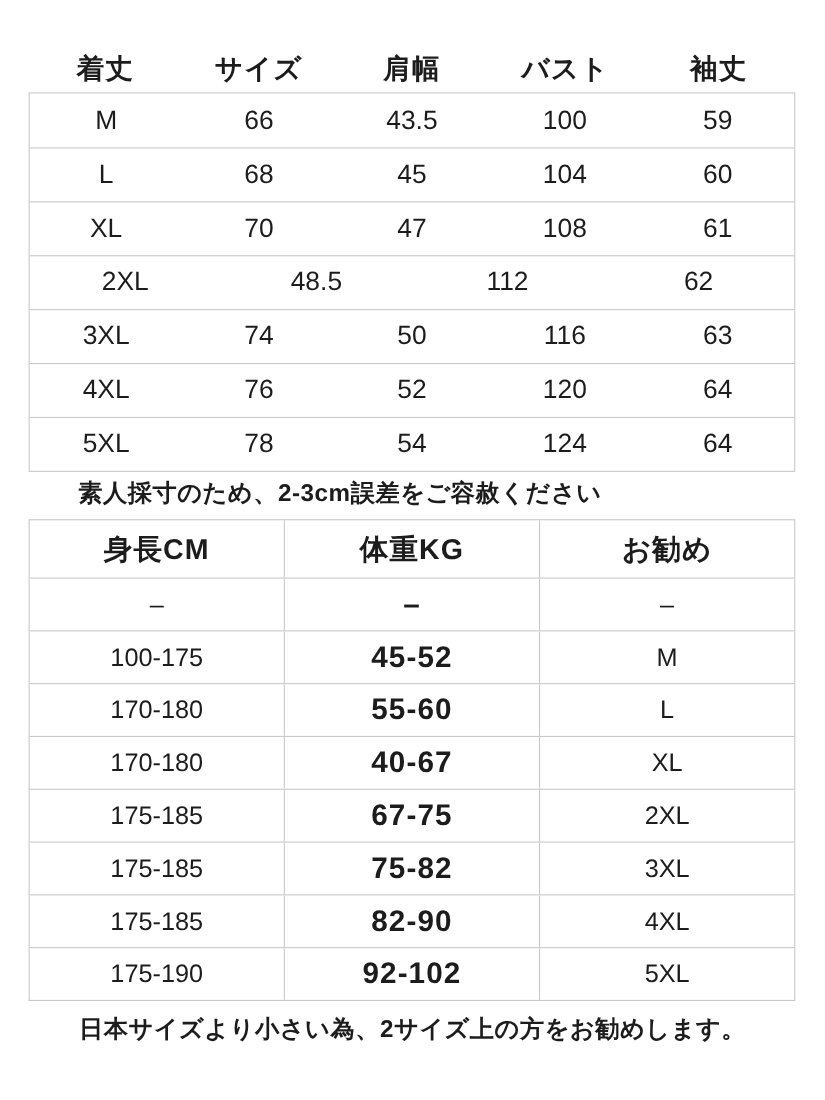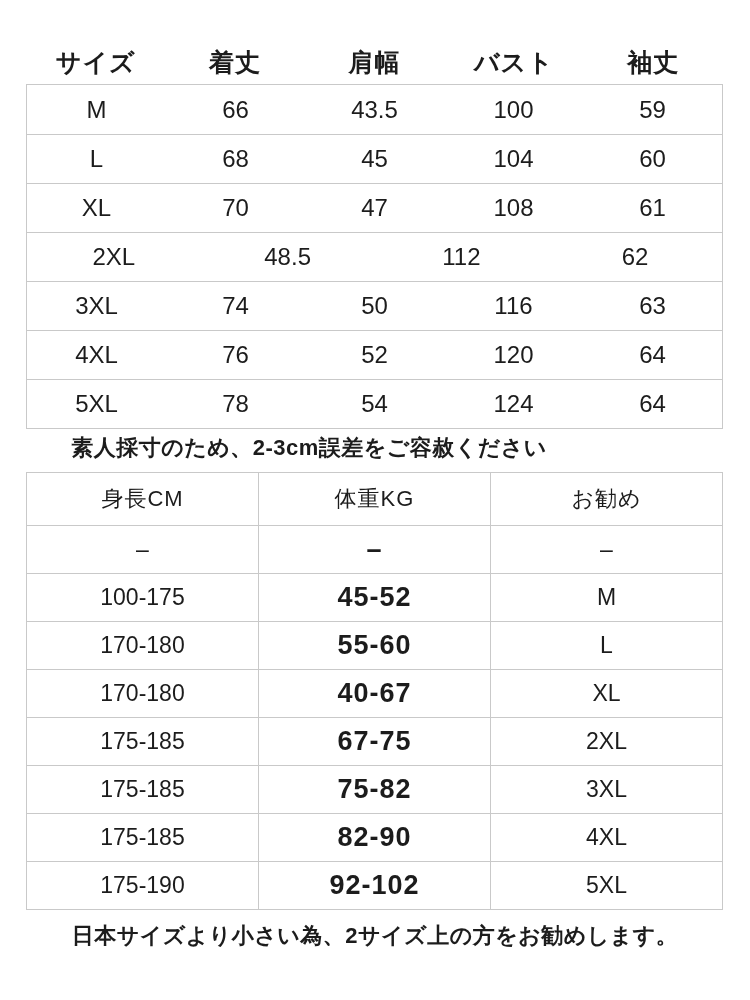--- a/index.html
+++ b/index.html
@@ -40,32 +40,32 @@
   }
   .t2-row { display: flex; border-top: 1px solid #c9c9c9; }
   .t2-row:first-child { border-top: none; }
   .t2-row .cell {
     flex: 1; height: 47px;
     display: flex; align-items: center; justify-content: center;
     border-left: 1px solid #c9c9c9;
     font-size: 23px;
   }
   .t2-row .cell:first-child { border-left: none; }
-  .t2-row.t2-head .cell { height: 52px; font-weight: normal; font-size: 22px; letter-spacing: 1px; }
+  .t2-row.t2-head .cell { height: 52px; font-weight: bold; font-size: 26px; letter-spacing: 1px; }
   .t2-row .cell.weight { font-weight: bold; font-size: 27px; letter-spacing: 1px; }
 </style>
 </head>
 <body>
 
 <div class="page">
 
   <div class="t1">
     <div class="t1-header">
+      <span class="cell">着丈</span>
       <span class="cell">サイズ</span>
-      <span class="cell">着丈</span>
       <span class="cell">肩幅</span>
       <span class="cell">バスト</span>
       <span class="cell">袖丈</span>
     </div>
     <div class="t1-body">
       <div class="t1-row">
         <span class="cell">M</span>
         <span class="cell">66</span>
         <span class="cell">43.5</span>
         <span class="cell">100</span>

